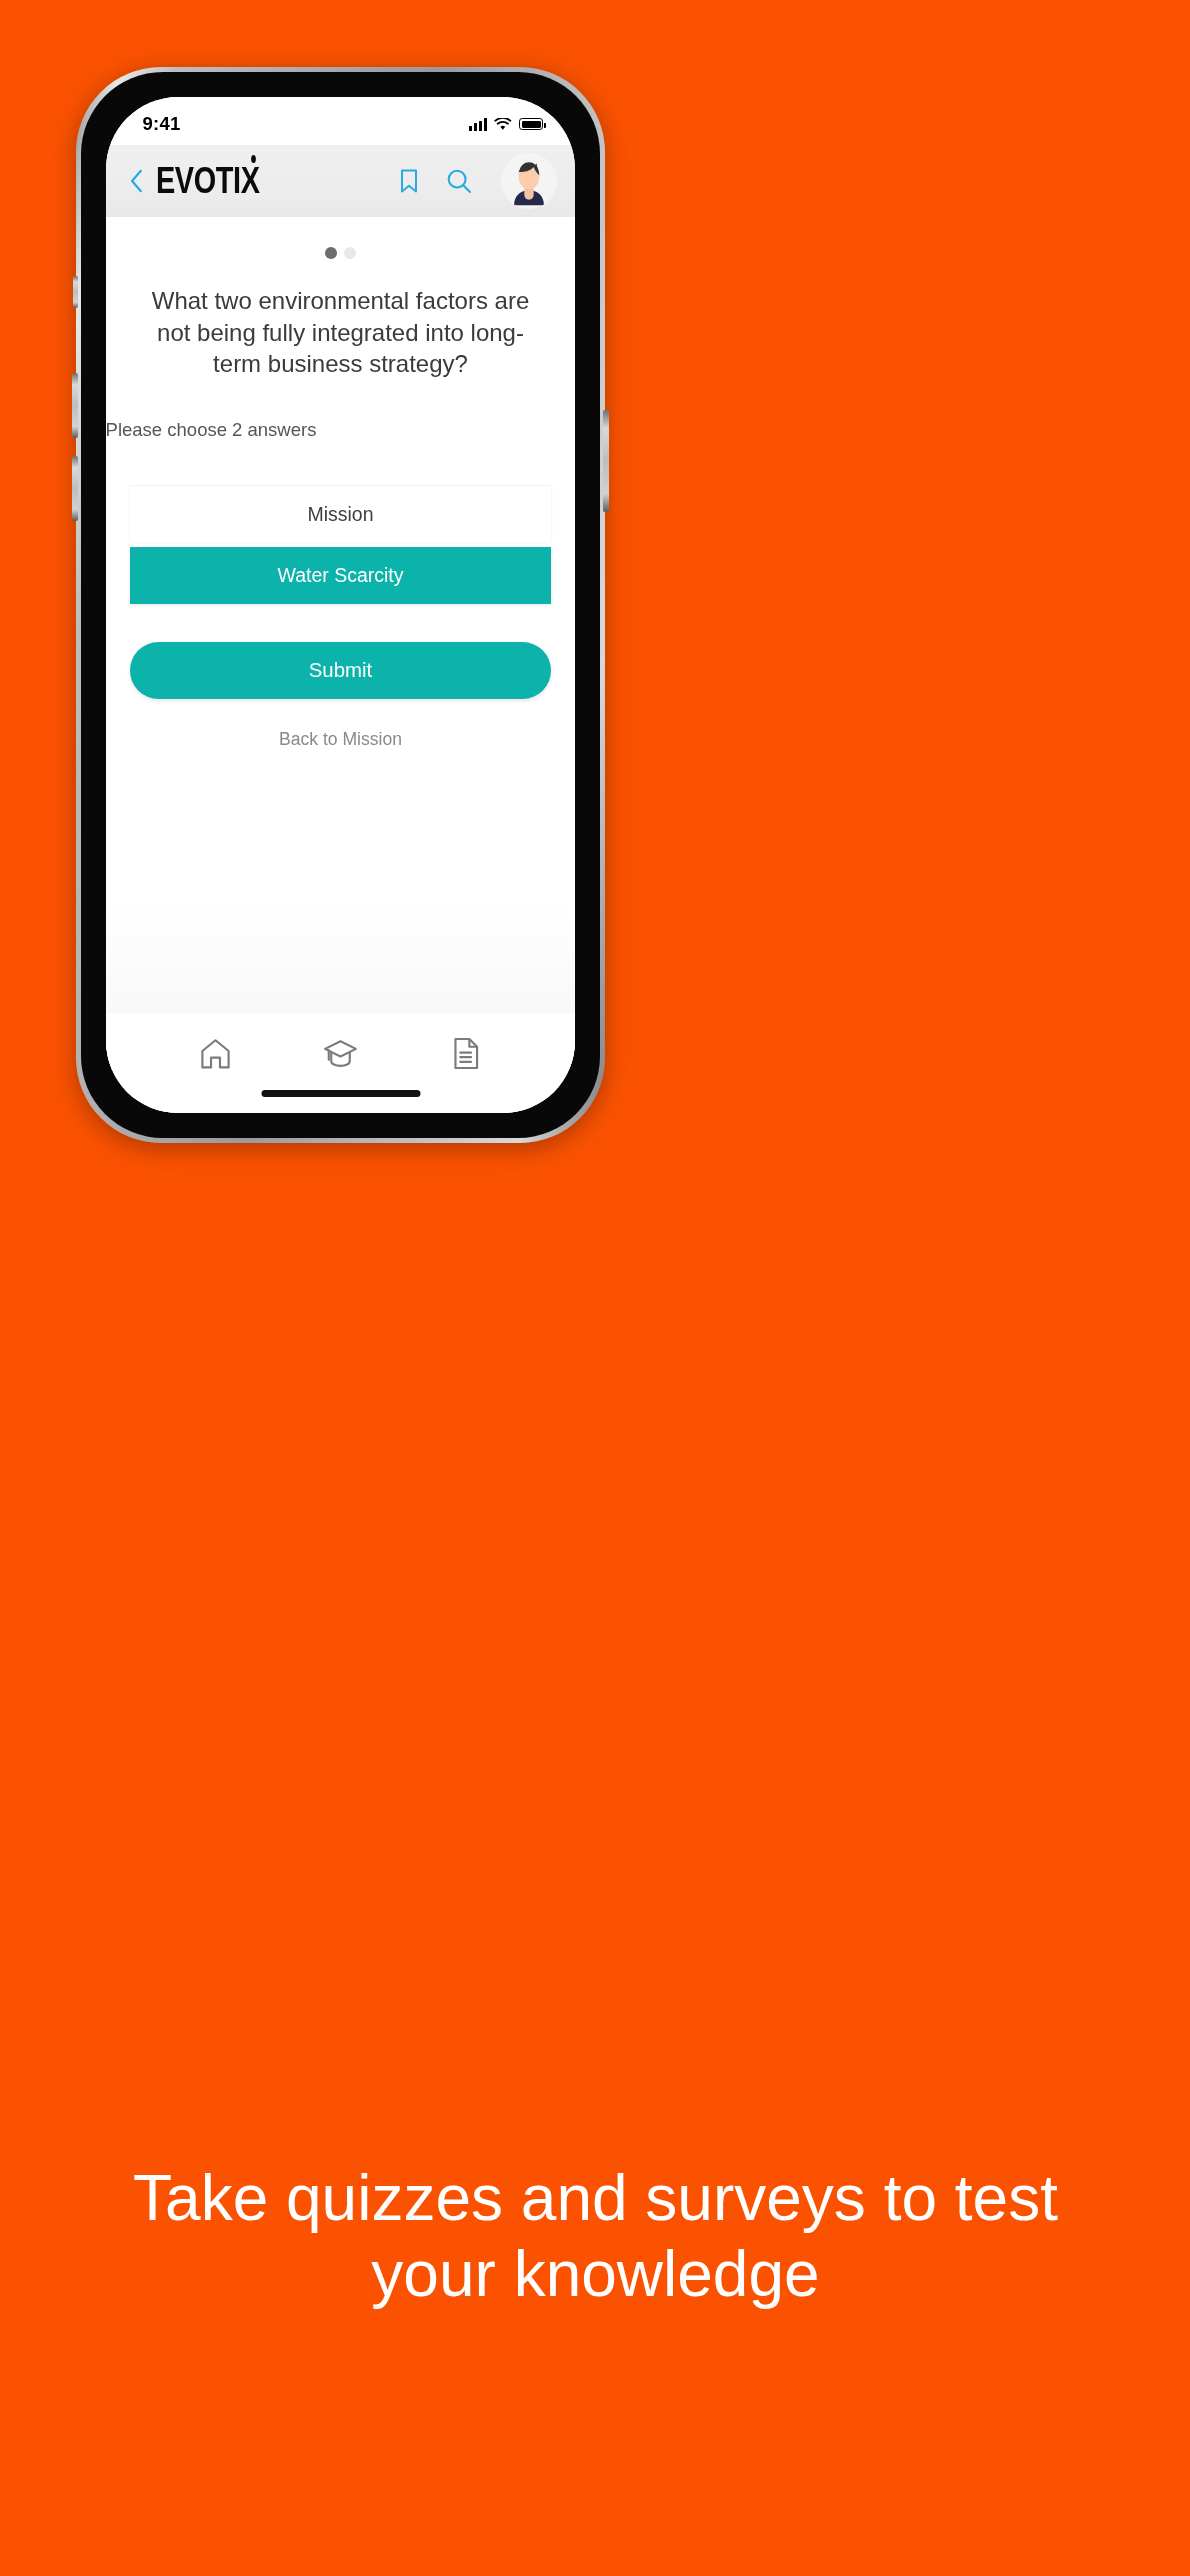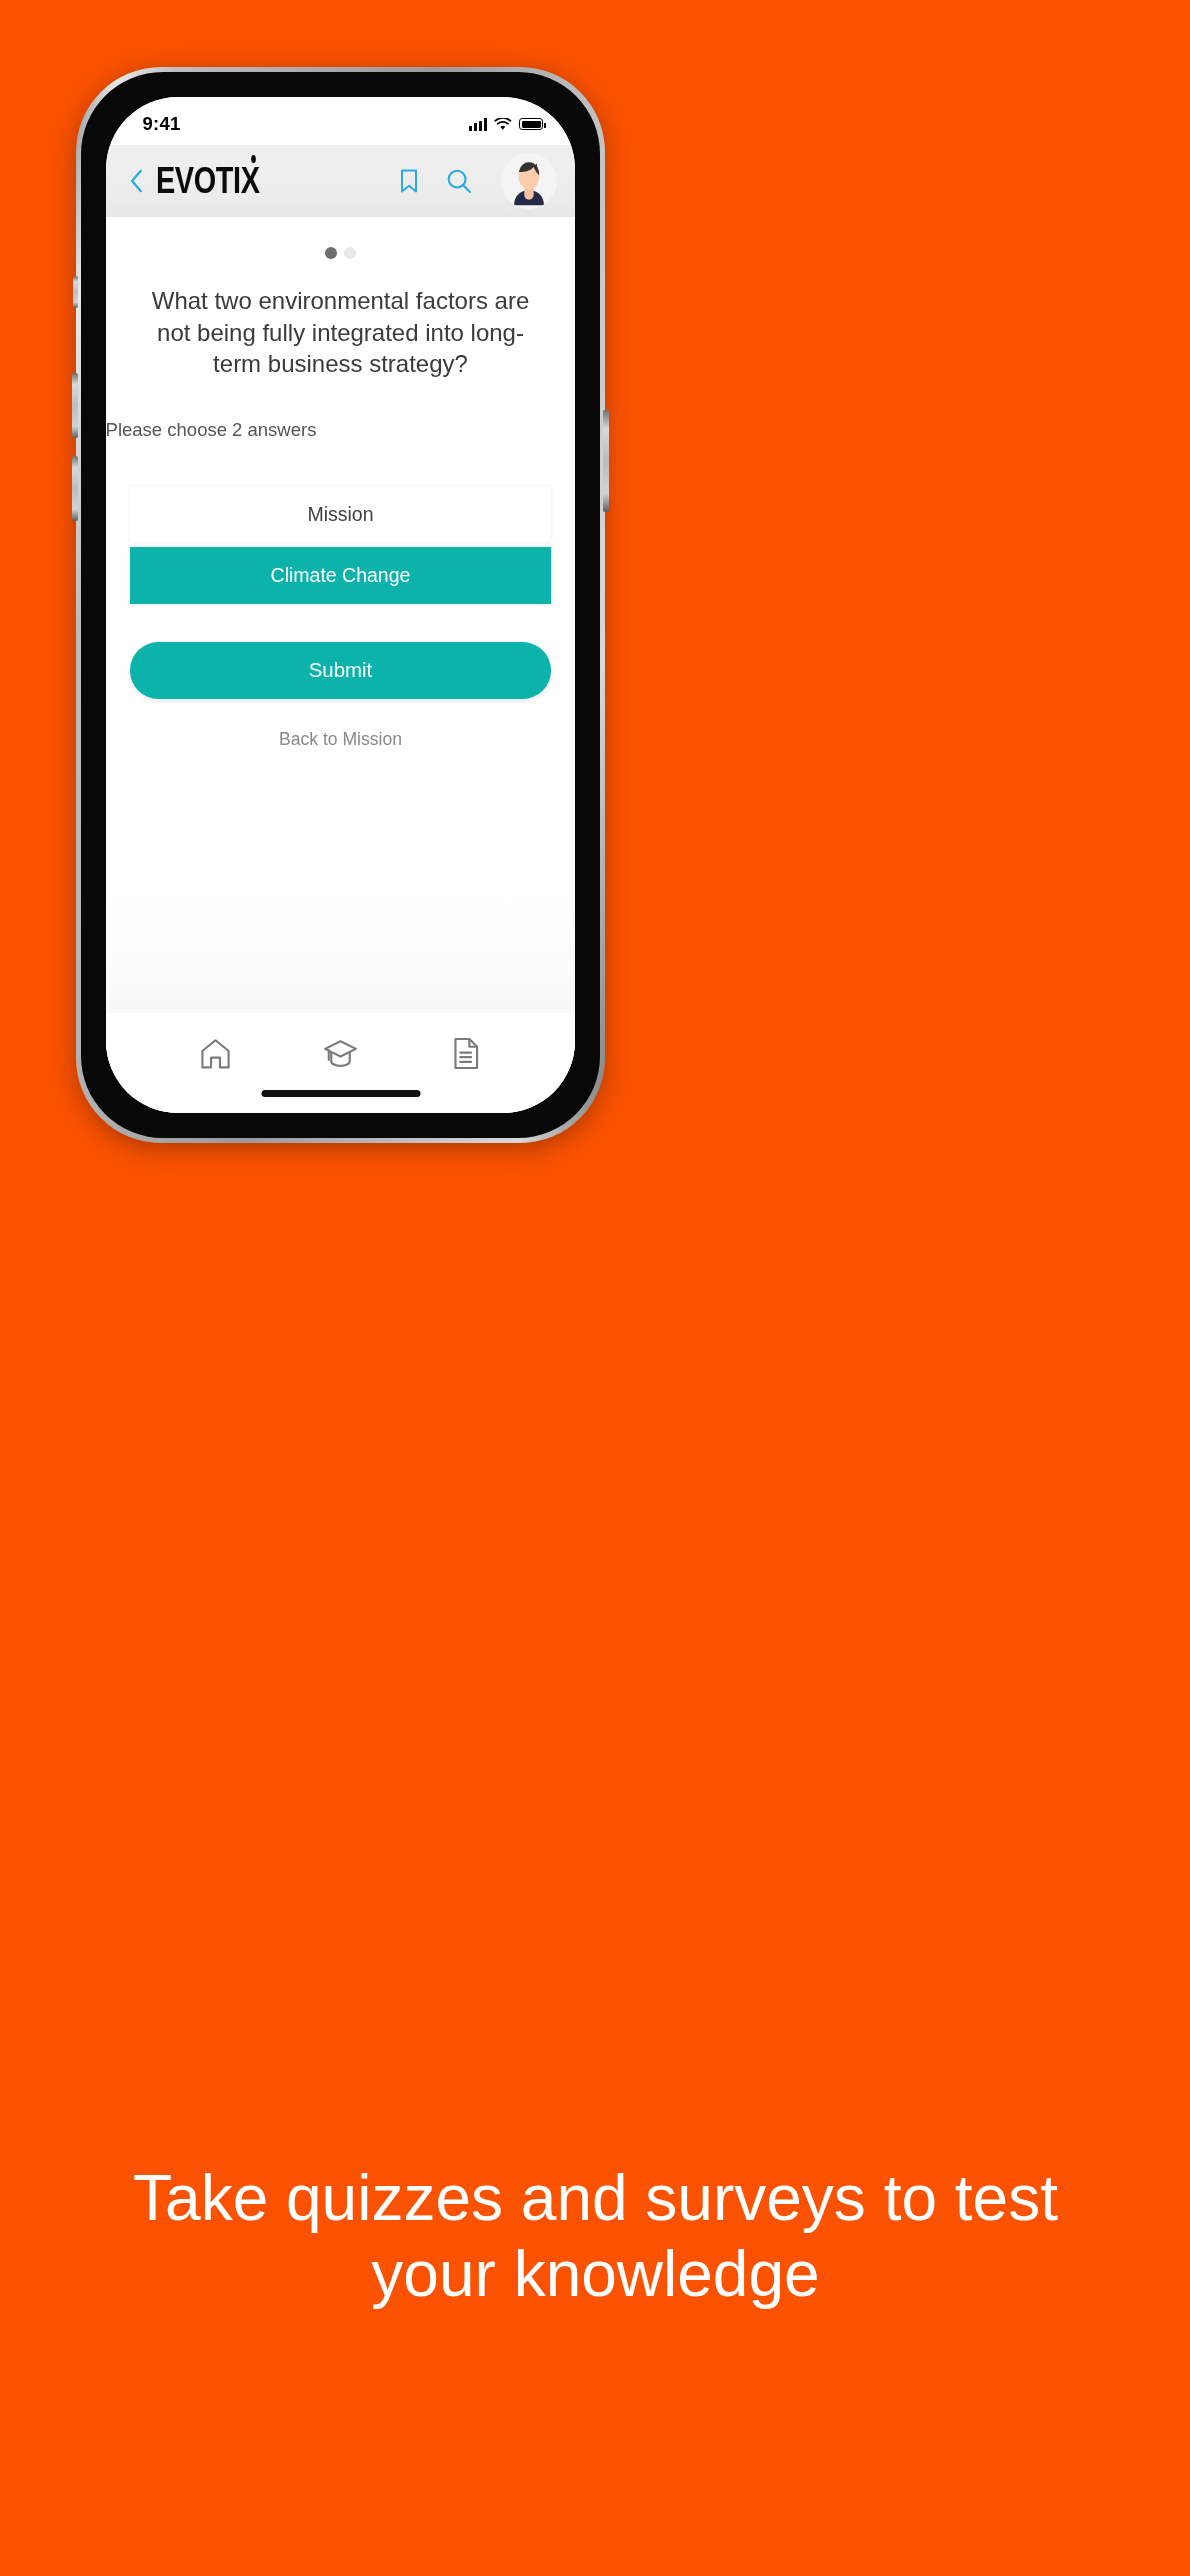--- a/index.html
+++ b/index.html
@@ -342,21 +342,21 @@
           <div class="dot active"></div>
           <div class="dot inactive"></div>
         </div>
 
         <div id="question-text">What two environmental factors are not being fully integrated into long-term business strategy?</div>
 
         <div id="answers-hint">Please choose 2 answers</div>
 
         <div id="options-list">
           <div class="option unselected">Mission</div>
-          <div class="option selected">Climate Change</div>
+          <div class="option selected">Water Scarcity</div>
         </div>
 
         <button id="submit-button">Submit</button>
 
         <div id="back-to-mission">Back to Mission</div>
 
         <div id="bottom-nav">
           <svg class="nav-item" viewBox="0 0 24 24">
             <path d="M3.5 10.4 L12 3.4 L20.5 10.4 V21 h-5.6 v-6.3 h-5.8 V21 H3.5 Z" stroke="#7b7b7b" stroke-width="1.4" fill="none" stroke-linejoin="round" stroke-linecap="round"></path>
           </svg>

